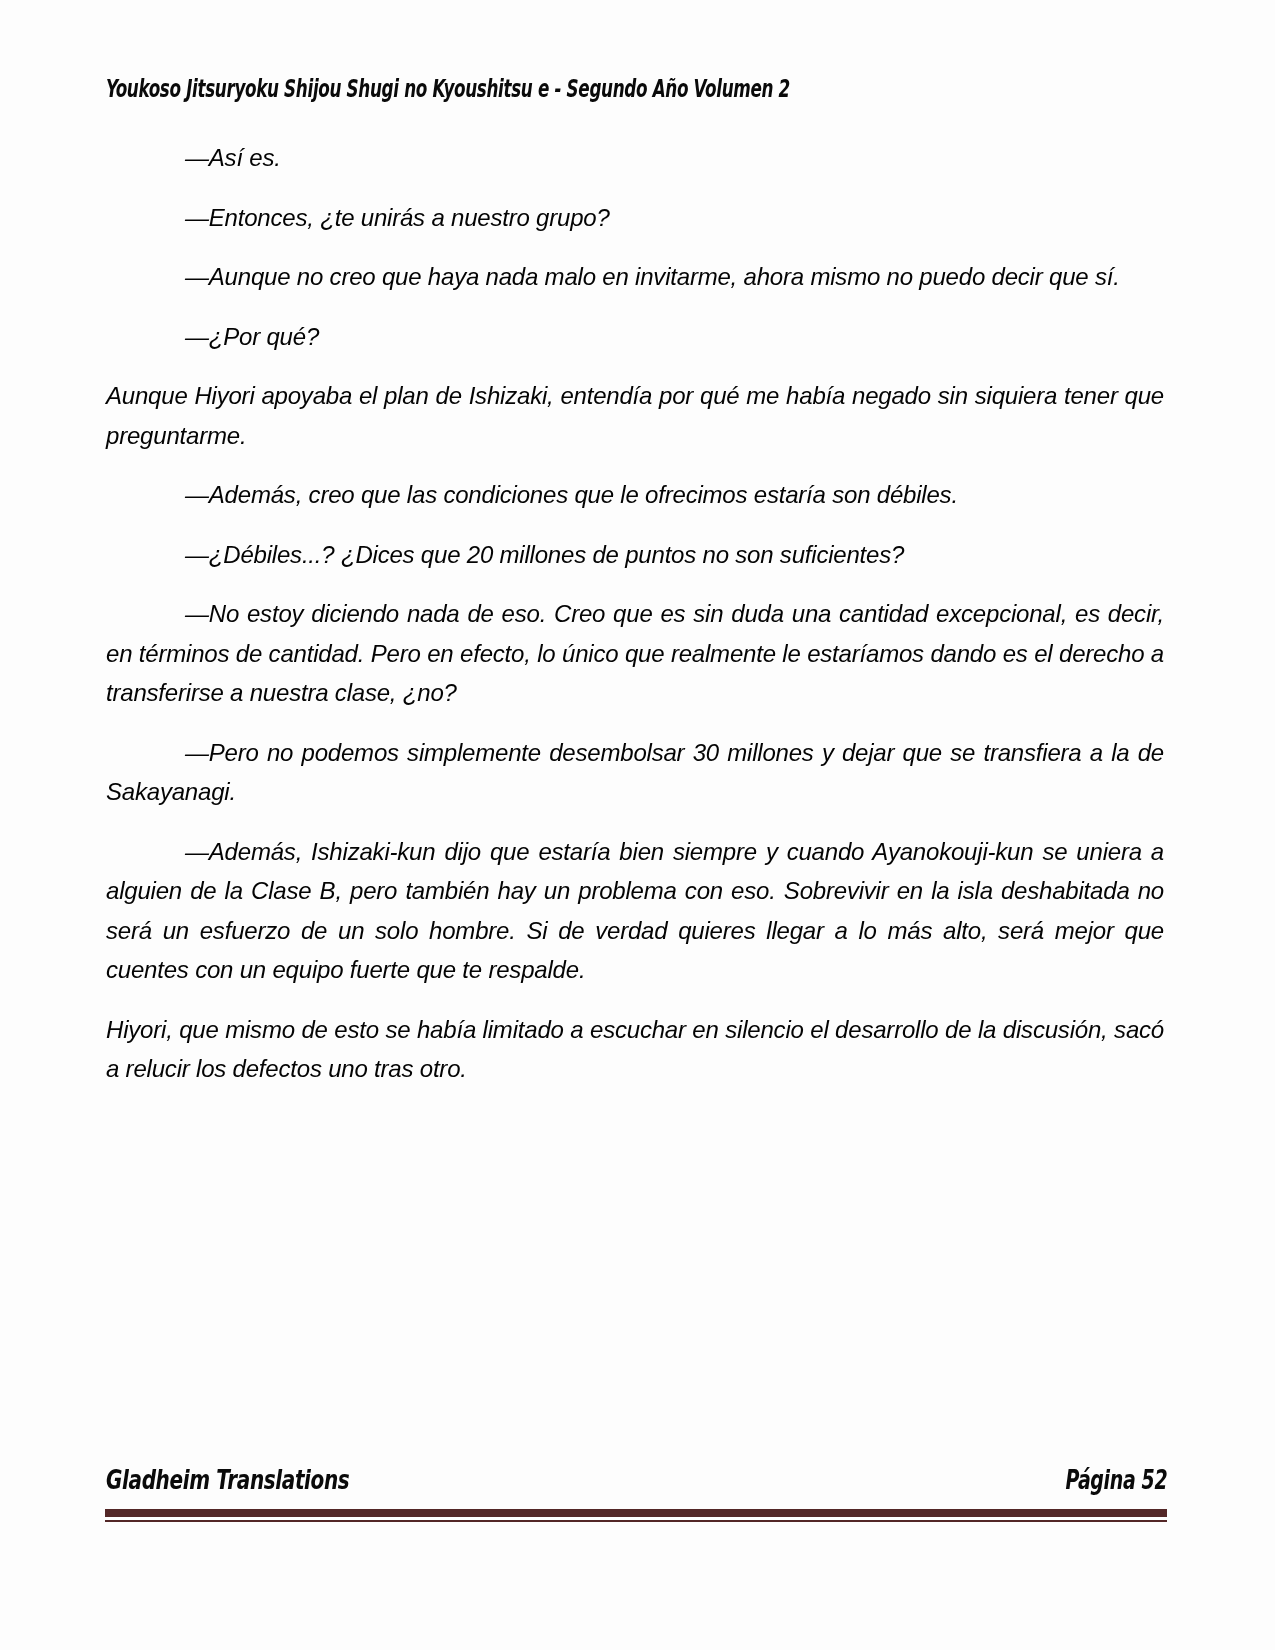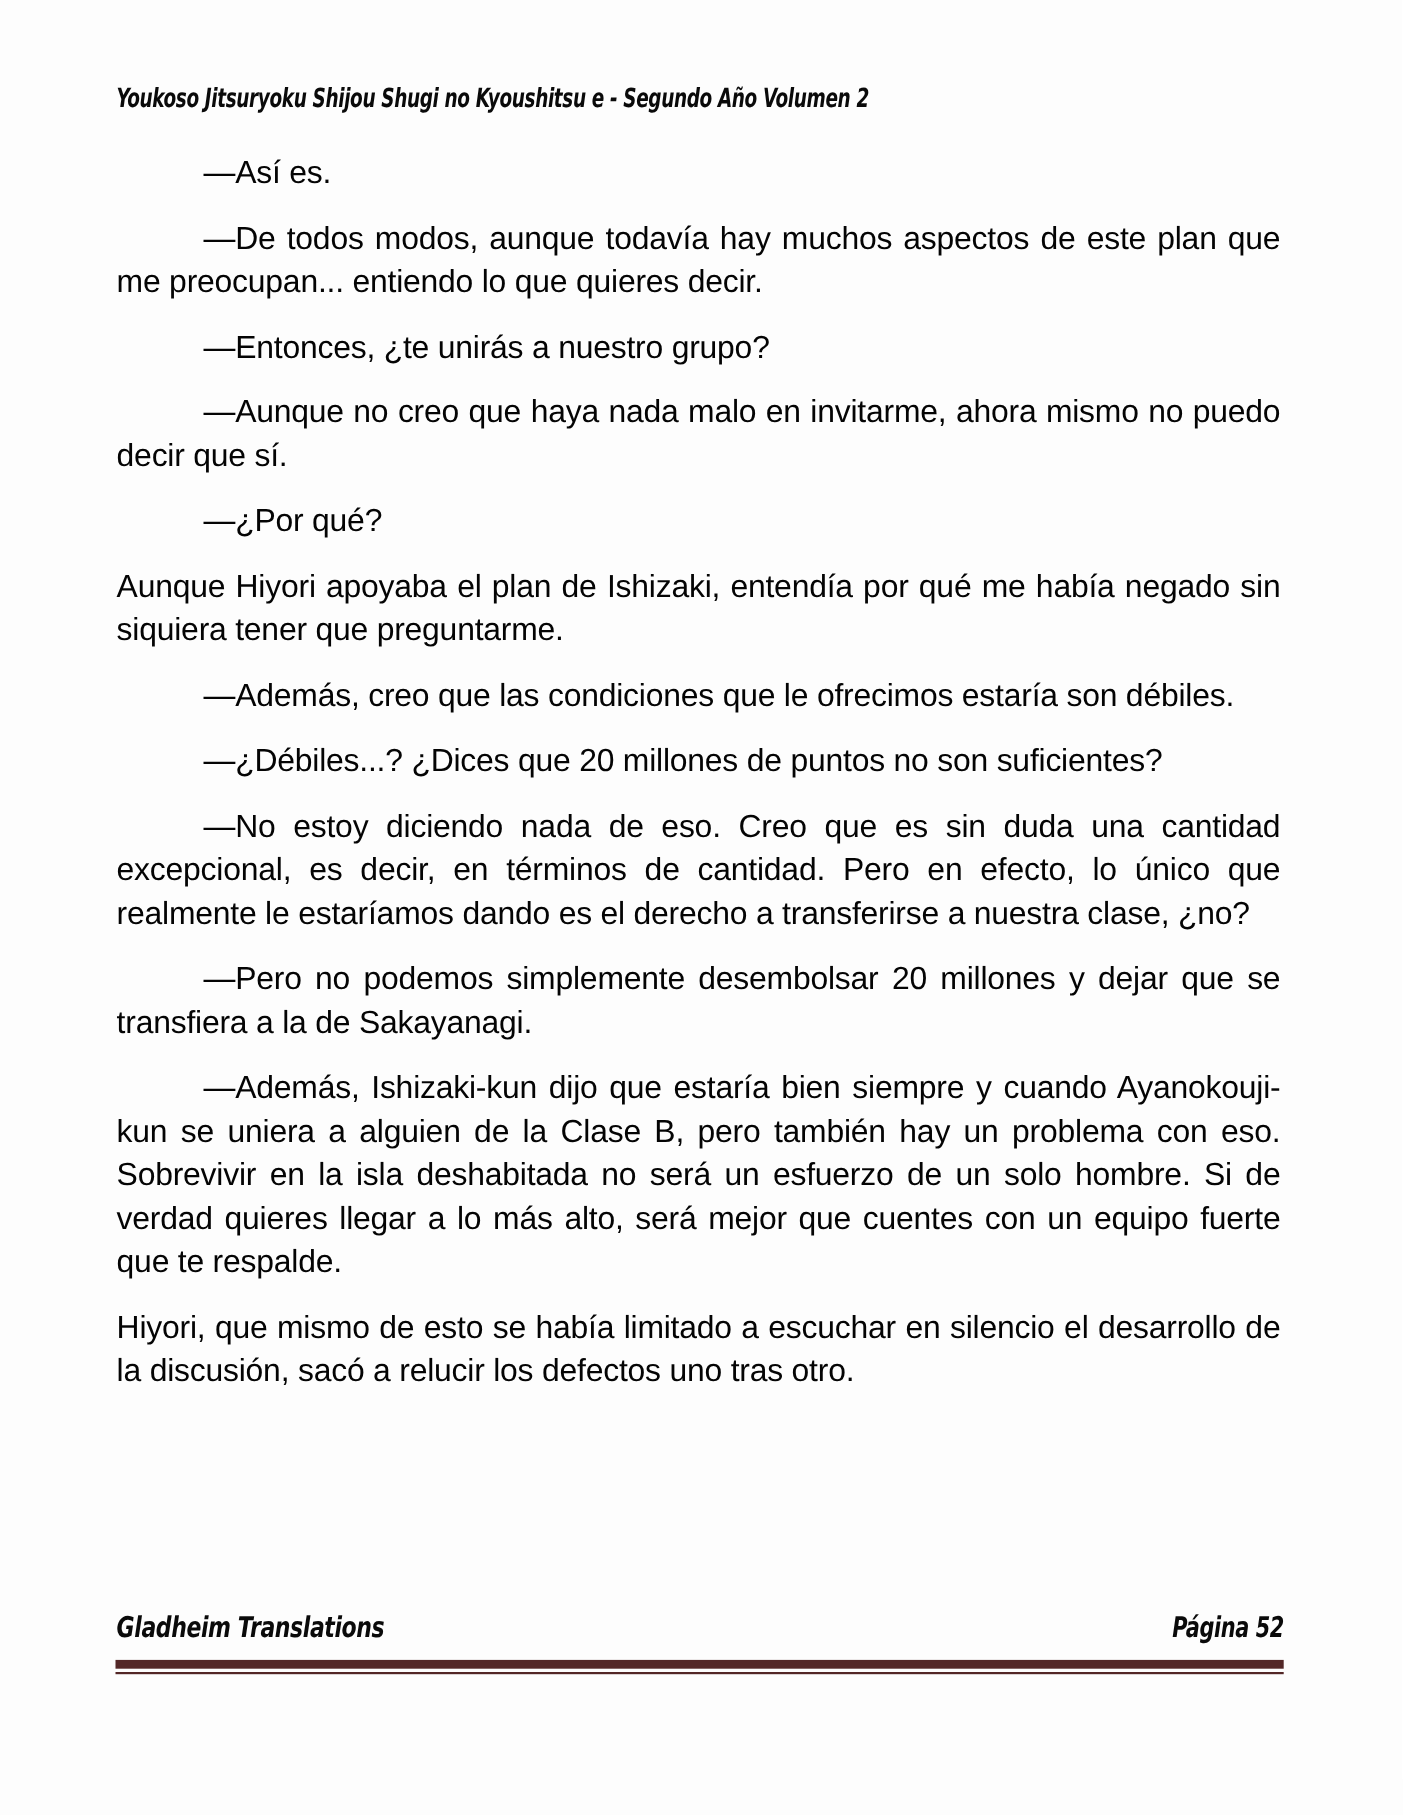--- a/index.html
+++ b/index.html
@@ -43,24 +43,25 @@
   }
 
   .body-text {
     position: absolute;
     top: 138px;
     left: 106px;
     width: 1058px;
   }
   .body-text p.para {
     margin: 0 0 20px 0;
-    font-size: 29px;
+    font-size: 24px;
     line-height: 39.5px;
     text-align: justify;
     letter-spacing: -0.2px;
+    font-style: italic;
   }
   .body-text p.para.indent {
     text-indent: 79px;
   }
 
   .footer-rule {
     position: absolute;
     top: 1509px;
     left: 105px;
     width: 1062px;
@@ -108,29 +109,28 @@
 
 <div class="page" style="background: rgb(253, 253, 253);">
 
   <header class="page-header">
     <span class="display-font header-title">Youkoso Jitsuryoku Shijou Shugi no Kyoushitsu e - Segundo Año Volumen 2</span>
   </header>
 
   <main class="body-text">
 
   <p class="para indent">—Así es.</p>
-      <p class="para indent">—De todos modos, aunque todavía hay muchos aspectos de este plan que me preocupan... entiendo lo que quieres decir.</p>
       <p class="para indent">—Entonces, ¿te unirás a nuestro grupo?</p>
       <p class="para indent">—Aunque no creo que haya nada malo en invitarme, ahora mismo no puedo decir que sí.</p>
       <p class="para indent">—¿Por qué?</p>
       <p class="para">Aunque Hiyori apoyaba el plan de Ishizaki, entendía por qué me había negado sin siquiera tener que preguntarme.</p>
       <p class="para indent">—Además, creo que las condiciones que le ofrecimos estaría son débiles.</p>
       <p class="para indent">—¿Débiles...? ¿Dices que 20 millones de puntos no son suficientes?</p>
       <p class="para indent">—No estoy diciendo nada de eso. Creo que es sin duda una cantidad excepcional, es decir, en términos de cantidad. Pero en efecto, lo único que realmente le estaríamos dando es el derecho a transferirse a nuestra clase, ¿no?</p>
-      <p class="para indent">—Pero no podemos simplemente desembolsar 20 millones y dejar que se transfiera a la de Sakayanagi.</p>
+      <p class="para indent">—Pero no podemos simplemente desembolsar 30 millones y dejar que se transfiera a la de Sakayanagi.</p>
       <p class="para indent">—Además, Ishizaki-kun dijo que estaría bien siempre y cuando Ayanokouji-kun se uniera a alguien de la Clase B, pero también hay un problema con eso. Sobrevivir en la isla deshabitada no será un esfuerzo de un solo hombre. Si de verdad quieres llegar a lo más alto, será mejor que cuentes con un equipo fuerte que te respalde.</p>
       <p class="para">Hiyori, que mismo de esto se había limitado a escuchar en silencio el desarrollo de la discusión, sacó a relucir los defectos uno tras otro.</p>
     </main>
 
   <div class="footer-rule">
     <div class="rule-thick" style="background: rgb(83, 39, 39);"></div>
     <div class="rule-thin" style="background: rgb(83, 39, 39);"></div>
   </div>
 
   <footer class="page-footer">

